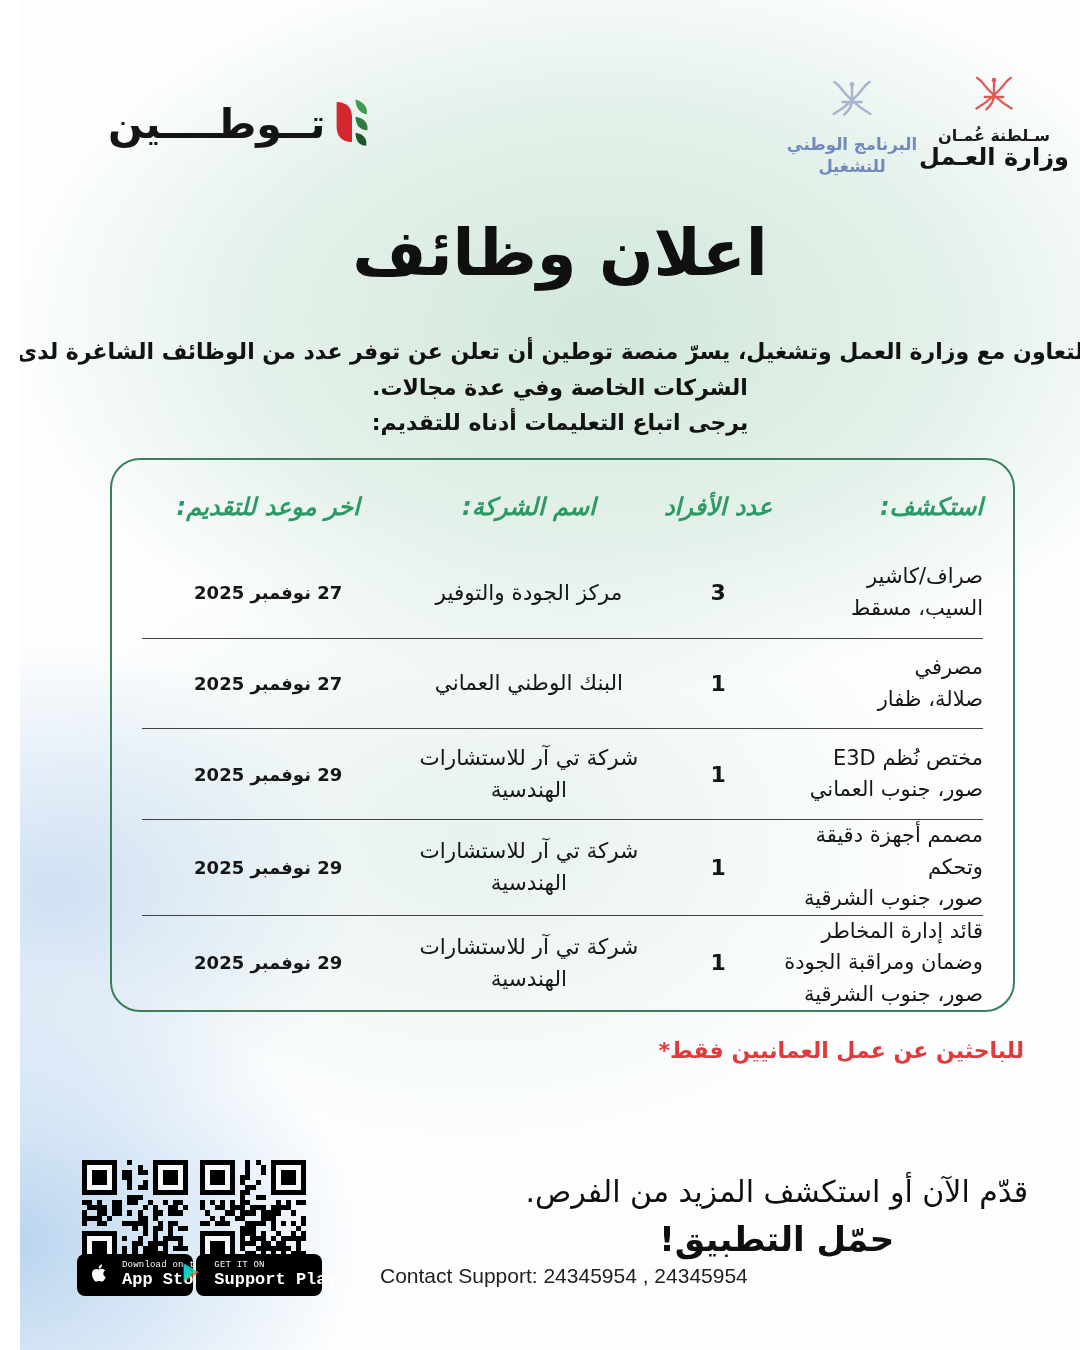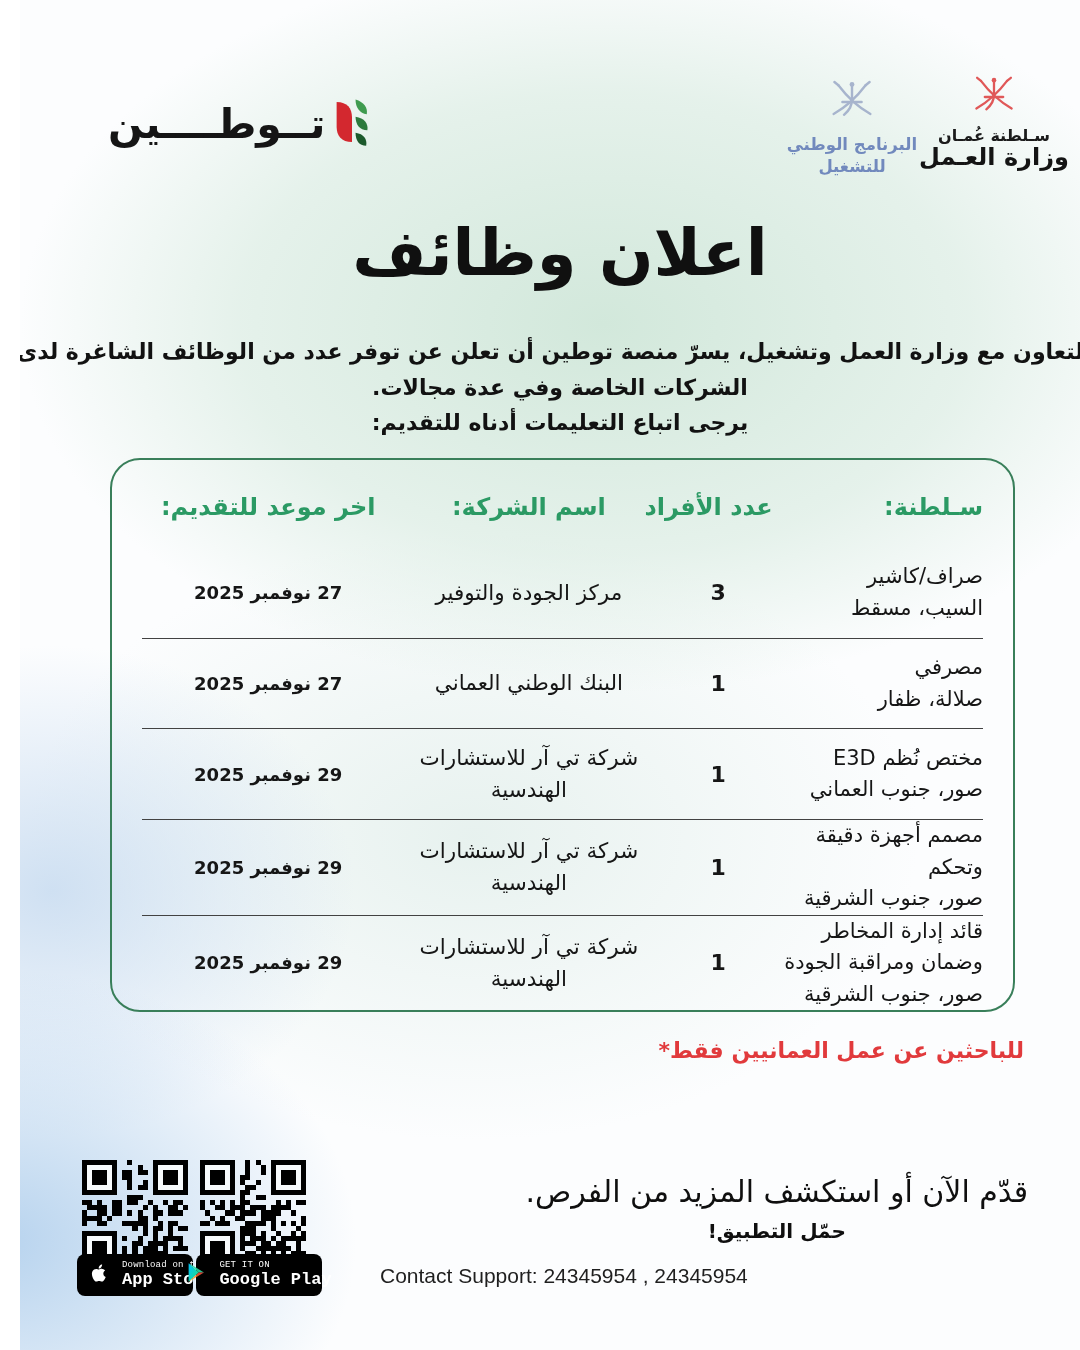--- a/index.html
+++ b/index.html
@@ -27,21 +27,21 @@
   .title{position:absolute;left:0;top:216px;width:100%;text-align:center;font-size:64px;font-weight:800;color:#101010;direction:rtl;}
   .intro{position:absolute;left:0;top:334px;width:100%;text-align:center;direction:rtl;color:#121212;font-weight:700;font-size:22px;line-height:1.62;}
   .intro div{white-space:nowrap;}
   
   .jobs-table{
     position:absolute;left:90px;top:458px;width:905px;height:554px;box-sizing:border-box;
     border:2.5px solid #397f5a;border-radius:30px;direction:rtl;
     display:flex;flex-direction:column;padding:0 30px;
   }
   .t-head{display:flex;height:82px;align-items:center;padding-top:6px;color:#2b9a64;font-weight:800;font-size:24px;}
-  .t-head .cell{white-space:nowrap;}
+  .t-head .cell{white-space:nowrap;font-style:italic;}
   .t-row{flex:1;display:flex;align-items:center;color:#161616;}
   .t-row + .t-row{border-top:1.5px solid #424242;}
   .c-job{width:25%;text-align:right;font-size:21px;line-height:1.5;white-space:pre-line;}
   .c-count{width:13%;text-align:center;font-weight:800;font-size:22px;}
   .c-company{width:32%;text-align:center;font-size:21.5px;line-height:1.5;white-space:pre-line;}
   .c-deadline{width:30%;text-align:center;font-weight:800;font-size:18px;}
   .h-job{width:25%;text-align:right;}
   .h-count{width:13%;text-align:center;}
   .h-company{width:32%;text-align:center;}
   .h-deadline{width:30%;text-align:center;}
@@ -56,21 +56,21 @@
     display:flex;align-items:center;gap:12px;padding:0 11px;color:#fff;
     font-family:Liberation Mono, monospace;
   }
   .badge-appstore{left:57px;width:116px;}
   .badge-gplay{left:176px;width:126px;justify-content:center;}
   .badge-lines{display:flex;flex-direction:column;line-height:1.15;}
   .b-top{font-size:9px;letter-spacing:.2px;}
   .b-bottom{font-size:17px;font-weight:700;white-space:nowrap;}
   .cta{position:absolute;right:72px;top:1174px;direction:rtl;text-align:center;color:#0f0f0f;}
   .cta-1{font-size:30px;font-weight:500;}
-  .cta-2{font-size:20px;font-weight:800;margin-top:10px;}
+  .cta-2{font-size:34px;font-weight:800;margin-top:10px;}
   .contact{position:absolute;left:360px;top:1264px;font-family:"Liberation Sans",sans-serif;font-size:21px;color:#1f1f1f;}
 </style>
 </head>
 <body>
 
 <div class="page">
 
   <div class="tawteen">
     <span class="tw-text">تــوطــــين</span>
     <span>
@@ -118,21 +118,21 @@
   <div class="title">اعلان وظائف</div>
 
   <div class="intro">
     <div>بالتعاون مع وزارة العمل وتشغيل، يسرّ منصة توطين أن تعلن عن توفر عدد من الوظائف الشاغرة لدى مجموعة من</div>
     <div>الشركات الخاصة وفي عدة مجالات.</div>
     <div>يرجى اتباع التعليمات أدناه للتقديم:</div>
   </div>
 
   <div class="jobs-table">
     <div class="t-head">
-      <div class="cell h-job">سـلطنة:</div>
+      <div class="cell h-job">استكشف:</div>
       <div class="cell h-count">عدد الأفراد</div>
       <div class="cell h-company">اسم الشركة:</div>
       <div class="cell h-deadline">اخر موعد للتقديم:</div>
     </div>
 
     <div class="t-row">
       <div class="c-job">صراف/كاشير
 السيب، مسقط</div>
       <div class="c-count">3</div>
       <div class="c-company">مركز الجودة والتوفير</div>
@@ -474,21 +474,21 @@
               <stop offset="1" stop-color="#ffce00"></stop>
           </linearGradient>
         </defs>
         <polygon points="3,1.5 14.5,12 3,22.5" fill="url(#gp1)"></polygon>
         <polygon points="14.5,12 20.5,12 10,5.5 3,1.5" fill="#29d8a0" opacity="0.9"></polygon>
         <polygon points="3,22.5 14.5,12 20.5,12" fill="url(#gp2)" opacity="0.85"></polygon>
       </svg>
     </span>
     <span class="badge-lines">
       <span class="b-top">GET IT ON</span>
-      <span class="b-bottom">Google Play</span>
+      <span class="b-bottom">Support Play</span>
     </span>
   </div>
 
   <div class="cta">
     <div class="cta-1">قدّم الآن أو استكشف المزيد من الفرص.</div>
     <div class="cta-2">حمّل التطبيق!</div>
   </div>
 
   <div class="contact">Contact Support: 24345954 , 24345954</div>
 

